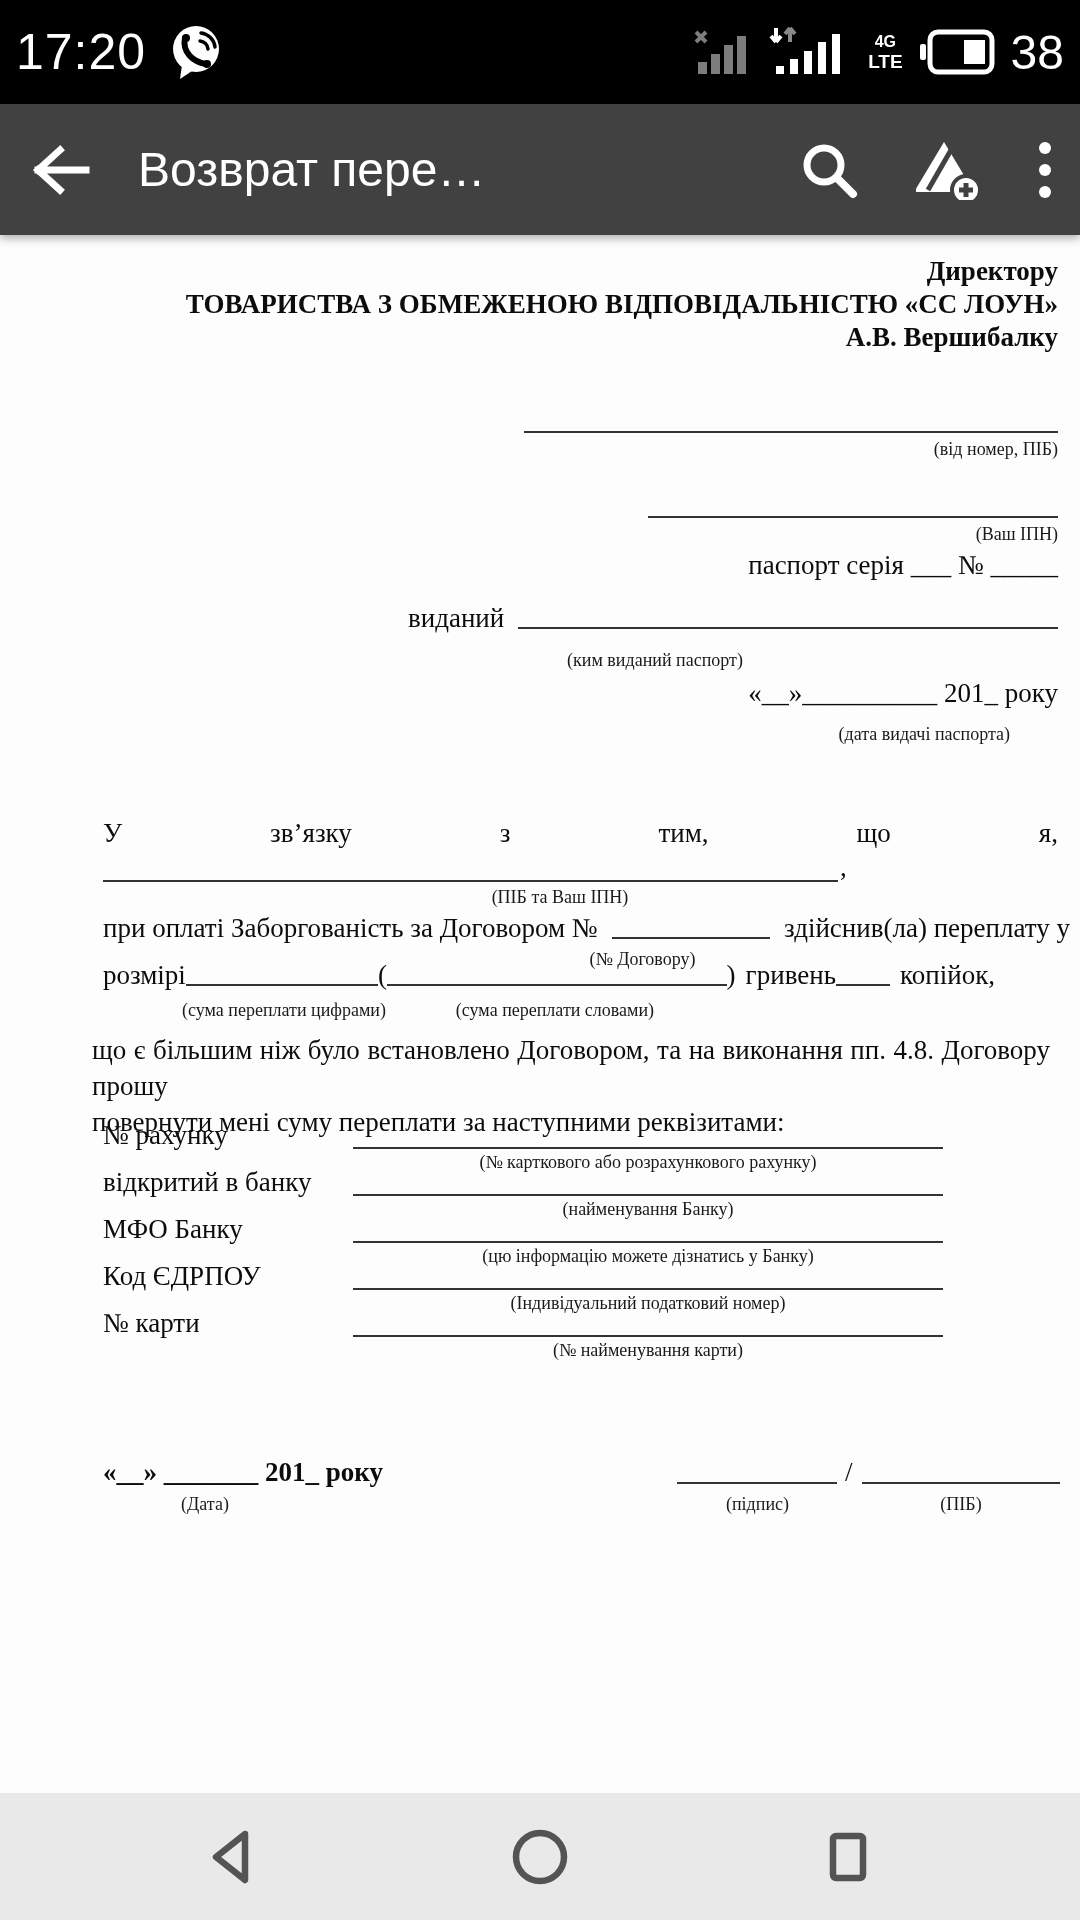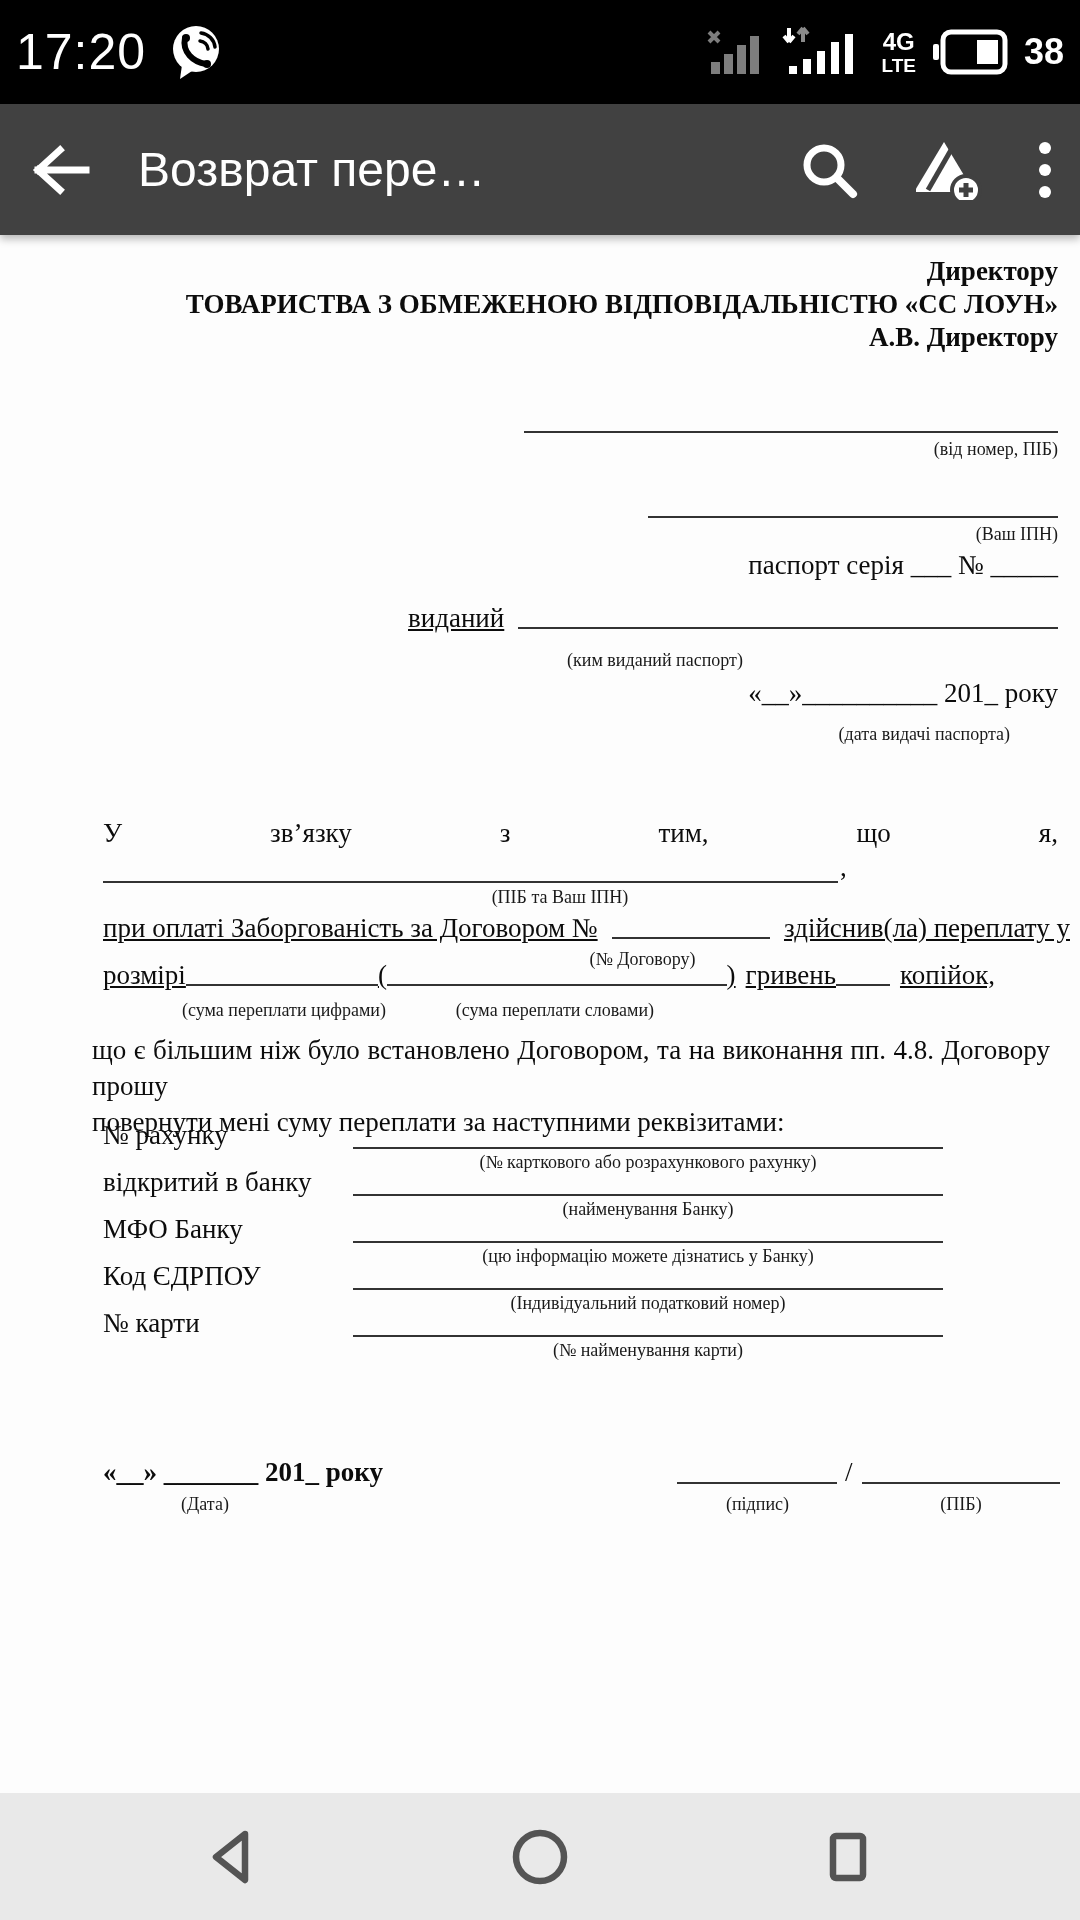--- a/index.html
+++ b/index.html
@@ -7,44 +7,44 @@
           background:#fca5a5;font-family:"Liberation Sans",sans-serif;}
 
   
   .status-bar{position:absolute;top:0;left:0;right:0;height:104px;background:#000;
               display:flex;align-items:center;justify-content:space-between;padding:0 16px;box-sizing:border-box;}
   .sb-left,.sb-right{display:flex;align-items:center;}
   .sb-time{color:#fff;font-size:50px;font-weight:400;letter-spacing:1px;}
   .sb-left svg{margin-left:22px;}
   .sb-right > *{margin-left:16px;}
   .sb-4glte{display:flex;flex-direction:column;align-items:center;line-height:1;color:#fff;font-weight:bold;}
-  .sb-4glte .t1{font-size:24px;}
+  .sb-4glte .t1{font-size:16px;}
   .sb-4glte .t2{font-size:19px;margin-top:2px;}
-  .sb-batt-pct{color:#fff;font-size:36px;font-weight:700;}
+  .sb-batt-pct{color:#fff;font-size:48px;font-weight:400;}
 
   
   .app-bar{position:absolute;top:104px;left:0;right:0;height:131px;background:#414141;
            display:flex;align-items:center;padding:0 28px;box-sizing:border-box;
            box-shadow:0 4px 8px rgba(0,0,0,.28);z-index:5;}
   .ab-back{width:64px;height:64px;flex:0 0 auto;cursor:pointer;}
   .ab-title{flex:1 1 auto;color:#fff;font-size:48px;font-weight:400;margin-left:46px;
             white-space:nowrap;overflow:hidden;}
   .ab-actions{display:flex;align-items:center;flex:0 0 auto;}
   .ab-actions > *{margin-left:56px;cursor:pointer;}
 
   
   .doc{position:absolute;top:235px;left:0;width:1080px;height:1558px;background:#fdfdfd;
        font-family:"Liberation Serif",serif;color:#0c0c0c;font-size:27px;}
   .abs{position:absolute;}
   .rt{text-align:right;}
   .ctr{text-align:center;}
   .b{font-weight:bold;}
   .cap{font-size:18px;color:#1a1a1a;white-space:nowrap;}
   .uline{border-bottom:2px solid #333;}
-  .flexrow{display:flex;align-items:flex-end;text-decoration:underline;}
+  .flexrow{display:flex;align-items:center;}
   .fill{flex:1 1 auto;border-bottom:2px solid #333;align-self:stretch;margin-bottom:5px;}
   .nw{white-space:nowrap;}
 
   .doc-header{top:20px;right:22px;left:100px;line-height:33px;}
   .u-from{top:196px;left:524px;right:22px;height:0;}
   .cap-from{top:204px;right:22px;}
   .u-ipn{top:281px;left:648px;right:22px;height:0;}
   .cap-ipn{top:289px;right:22px;}
   .passport{top:315px;right:22px;}
   .row-issued{top:368px;left:408px;right:22px;}
@@ -159,21 +159,21 @@
         <circle cx="7" cy="52" r="6" fill="#fff"></circle>
       </svg>
     </div>
   </div>
 
   <div class="doc">
 
     <div class="abs doc-header rt b">
       <div>Директору</div>
       <div>ТОВАРИСТВА З ОБМЕЖЕНОЮ ВІДПОВІДАЛЬНІСТЮ «СС ЛОУН»</div>
-      <div>А.В. Директору</div>
+      <div>А.В. Вершибалку</div>
     </div>
 
     <div class="abs uline u-from"></div>
     <div class="abs cap cap-from rt">(від номер, ПІБ)</div>
 
     <div class="abs uline u-ipn"></div>
     <div class="abs cap cap-ipn rt">(Ваш ІПН)</div>
 
     <div class="abs passport rt nw">паспорт серія ___ № _____</div>
 

